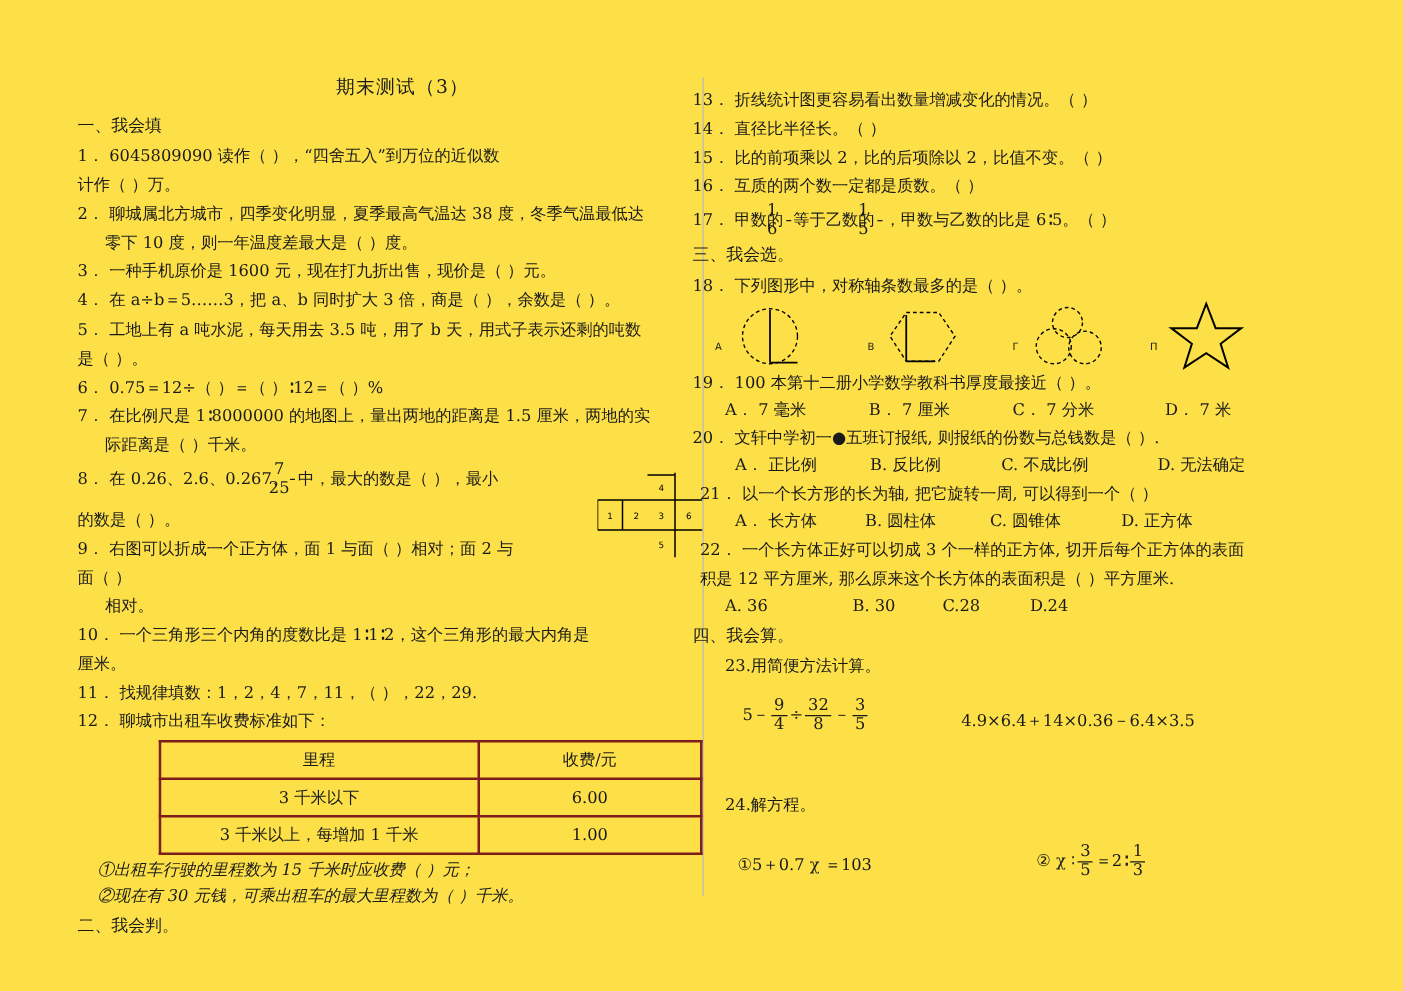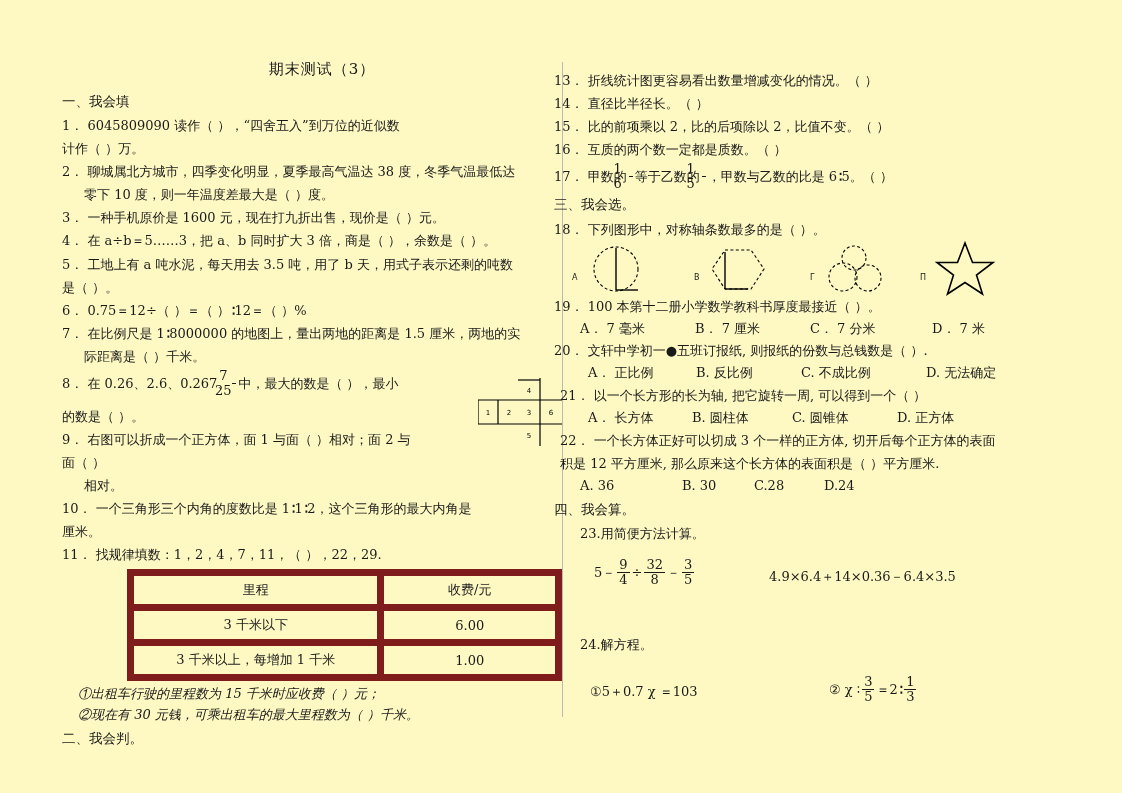--- a/index.html
+++ b/index.html
@@ -8,21 +8,21 @@
     background: #ffffff;
   }
   body {
     font-family: "DejaVu Serif", "Liberation Serif", serif;
     color: #1a1a1a;
   }
   #page {
     position: relative;
     width: 1122px;
     height: 793px;
-    background: #fef9c3;
+    background: #fde047;
     overflow: hidden;
   }
   .col {
     position: absolute;
     top: 0;
     box-sizing: border-box;
   }
   #left-col {
     left: 62px;
     width: 500px;
@@ -107,21 +107,21 @@
     height: 68px;
   }
   #cube-net svg { display: block; }
   
   .fee-table {
     border-collapse: collapse;
     margin: 4px 0 2px 65px;
     font-size: 13px;
   }
   .fee-table td, .fee-table th {
-    border: 7px solid #7f1d1d;
+    border: 2px solid #7f1d1d;
     padding: 5px 4px;
     text-align: center;
     font-weight: normal;
   }
   .fee-table .c-mileage { width: 255px; }
   .fee-table .c-fee { width: 175px; }
   .sub-item {
     font-size: 13px;
     line-height: 1.62;
     padding-left: 16px;
@@ -202,20 +202,21 @@
 
     <div class="q q-hang">9． 右图可以折成一个正方体，面 1 与面（       ）相对；面 2 与</div>
     <div class="q">面（       ）</div>
     <div class="q" style="padding-left:22px">相对。</div>
 
     <div class="q q-hang2">10． 一个三角形三个内角的度数比是 1∶1∶2，这个三角形的最大内角是</div>
     <div class="q">厘米。</div>
 
     <div class="q q-hang2">11． 找规律填数：1，2，4，7，11，（          ），22，29.</div>
 
+    <div class="q q-hang2">12． 聊城市出租车收费标准如下：</div>
 
     <table class="fee-table">
       <tbody>
           <tr>
         <th class="c-mileage">里程</th>
         <th class="c-fee">收费/元</th>
       </tr>
       <tr>
         <td>3 千米以下</td>
         <td>6.00</td>

